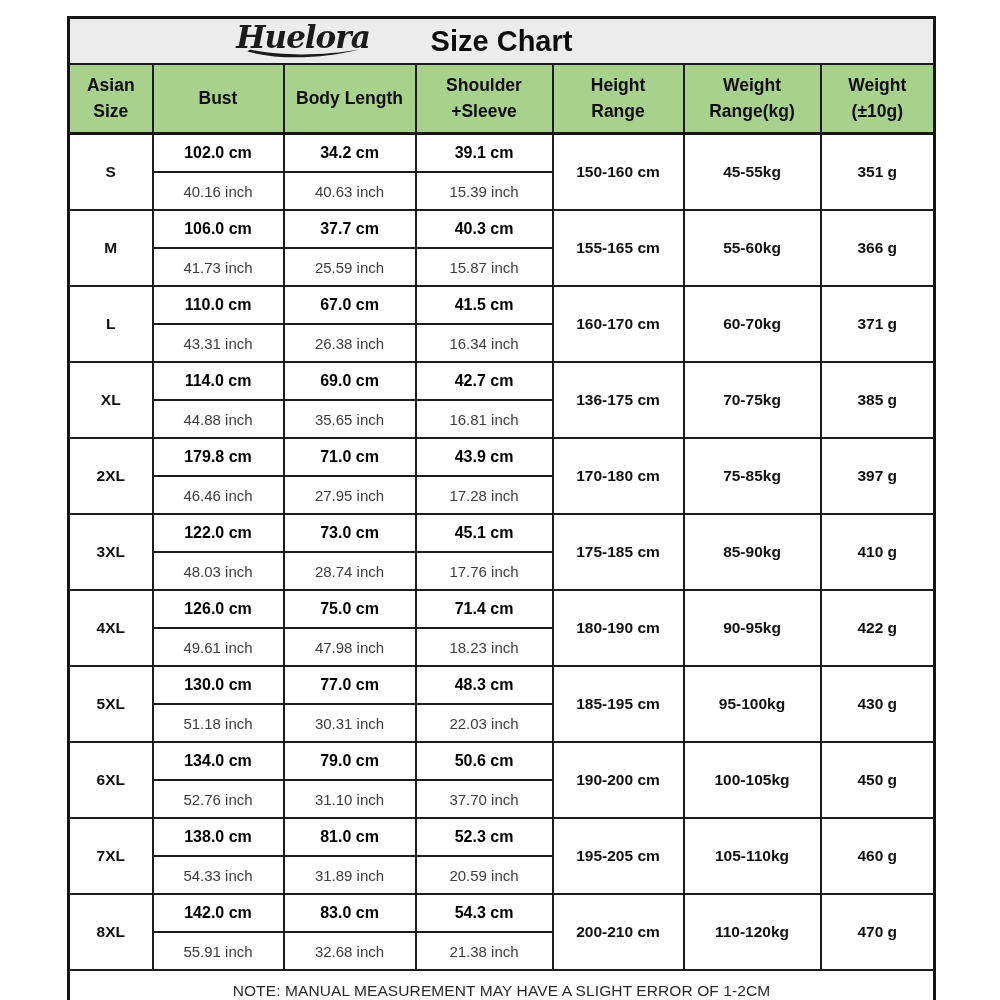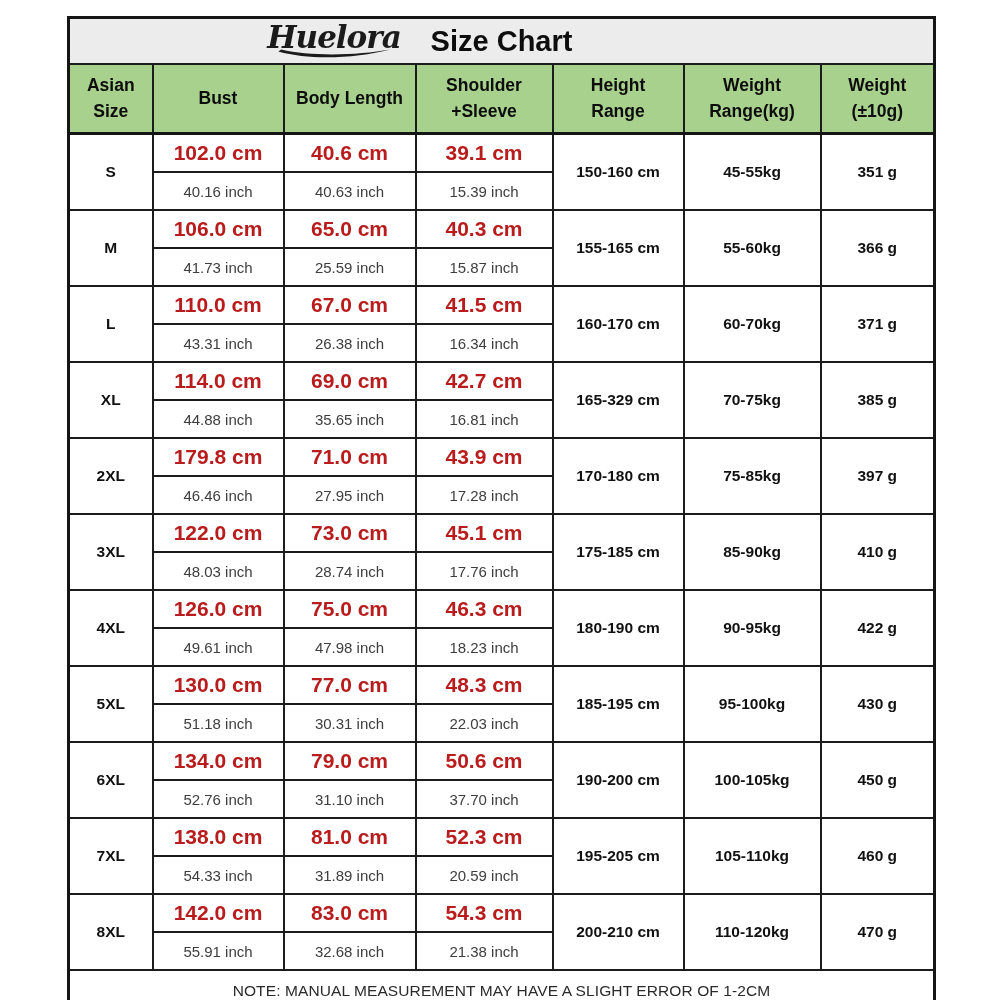--- a/index.html
+++ b/index.html
@@ -33,21 +33,20 @@
     background: #ececec;
     height: 44px;
     position: relative;
   }
   .brand-logo {
     position: absolute;
     left: 27%; top: 50%;
     transform: translate(-50%, -50%);
     text-align: center;
     line-height: 0.6;
-    margin-left: 31px;
   }
   .brand-logo .logo-text {
     font-family: "DejaVu Serif", serif;
     font-style: italic;
     font-weight: bold;
     font-size: 31px;
     letter-spacing: -1px;
     color: #1b1b1b;
     display: block;
     line-height: 1;
@@ -68,21 +67,21 @@
     height: 67px;
     font-size: 17.5px;
     font-weight: bold;
     white-space: pre-line;
     line-height: 1.45;
     border-bottom: 3px solid #151515;
     color: #0d0d0d;
   }
   
   tbody td { height: 36px; background: #ffffff; }
-  td.cm-cell   { font-weight: bold; font-size: 21px; color: #b91c1c; }
+  td.cm-cell   { font-weight: bold; font-size: 16px; color: #000000; }
   td.inch-cell { font-weight: normal; font-size: 15px; color: #3d3d3d; }
   td.size-cell, td.merged-cell { font-weight: bold; font-size: 15.5px; color: #111; }
   
   .note-cell {
     height: 40px;
     font-size: 15.5px;
     font-weight: normal;
     color: #2a2a2a;
     letter-spacing: 0.1px;
   }
@@ -125,35 +124,35 @@
           <th>Weight
 Range(kg)</th>
           <th>Weight
 (±10g)</th>
         </tr>
     </thead>
     <tbody>
         <tr>
           <td class="size-cell" rowspan="2">S</td>
           <td class="cm-cell">102.0 cm</td>
-          <td class="cm-cell">40.6 cm</td>
+          <td class="cm-cell">34.2 cm</td>
           <td class="cm-cell">39.1 cm</td>
           <td class="merged-cell" rowspan="2">150-160 cm</td>
           <td class="merged-cell" rowspan="2">45-55kg</td>
           <td class="merged-cell" rowspan="2">351 g</td>
         </tr>
         <tr>
           <td class="inch-cell">40.16 inch</td>
           <td class="inch-cell">40.63 inch</td>
           <td class="inch-cell">15.39 inch</td>
         </tr>
         <tr>
           <td class="size-cell" rowspan="2">M</td>
           <td class="cm-cell">106.0 cm</td>
-          <td class="cm-cell">65.0 cm</td>
+          <td class="cm-cell">37.7 cm</td>
           <td class="cm-cell">40.3 cm</td>
           <td class="merged-cell" rowspan="2">155-165 cm</td>
           <td class="merged-cell" rowspan="2">55-60kg</td>
           <td class="merged-cell" rowspan="2">366 g</td>
         </tr>
         <tr>
           <td class="inch-cell">41.73 inch</td>
           <td class="inch-cell">25.59 inch</td>
           <td class="inch-cell">15.87 inch</td>
         </tr>
@@ -169,21 +168,21 @@
         <tr>
           <td class="inch-cell">43.31 inch</td>
           <td class="inch-cell">26.38 inch</td>
           <td class="inch-cell">16.34 inch</td>
         </tr>
         <tr>
           <td class="size-cell" rowspan="2">XL</td>
           <td class="cm-cell">114.0 cm</td>
           <td class="cm-cell">69.0 cm</td>
           <td class="cm-cell">42.7 cm</td>
-          <td class="merged-cell" rowspan="2">165-329 cm</td>
+          <td class="merged-cell" rowspan="2">136-175 cm</td>
           <td class="merged-cell" rowspan="2">70-75kg</td>
           <td class="merged-cell" rowspan="2">385 g</td>
         </tr>
         <tr>
           <td class="inch-cell">44.88 inch</td>
           <td class="inch-cell">35.65 inch</td>
           <td class="inch-cell">16.81 inch</td>
         </tr>
         <tr>
           <td class="size-cell" rowspan="2">2XL</td>
@@ -210,21 +209,21 @@
         </tr>
         <tr>
           <td class="inch-cell">48.03 inch</td>
           <td class="inch-cell">28.74 inch</td>
           <td class="inch-cell">17.76 inch</td>
         </tr>
         <tr>
           <td class="size-cell" rowspan="2">4XL</td>
           <td class="cm-cell">126.0 cm</td>
           <td class="cm-cell">75.0 cm</td>
-          <td class="cm-cell">46.3 cm</td>
+          <td class="cm-cell">71.4 cm</td>
           <td class="merged-cell" rowspan="2">180-190 cm</td>
           <td class="merged-cell" rowspan="2">90-95kg</td>
           <td class="merged-cell" rowspan="2">422 g</td>
         </tr>
         <tr>
           <td class="inch-cell">49.61 inch</td>
           <td class="inch-cell">47.98 inch</td>
           <td class="inch-cell">18.23 inch</td>
         </tr>
         <tr>

